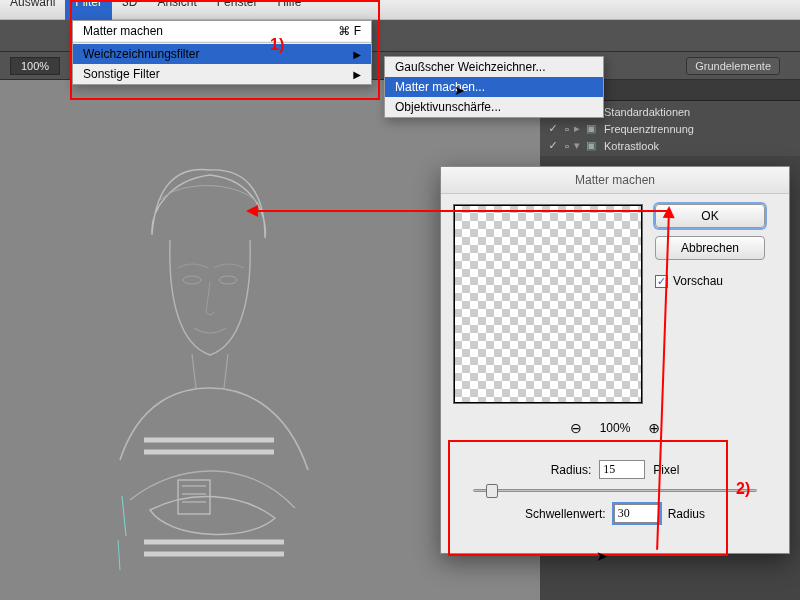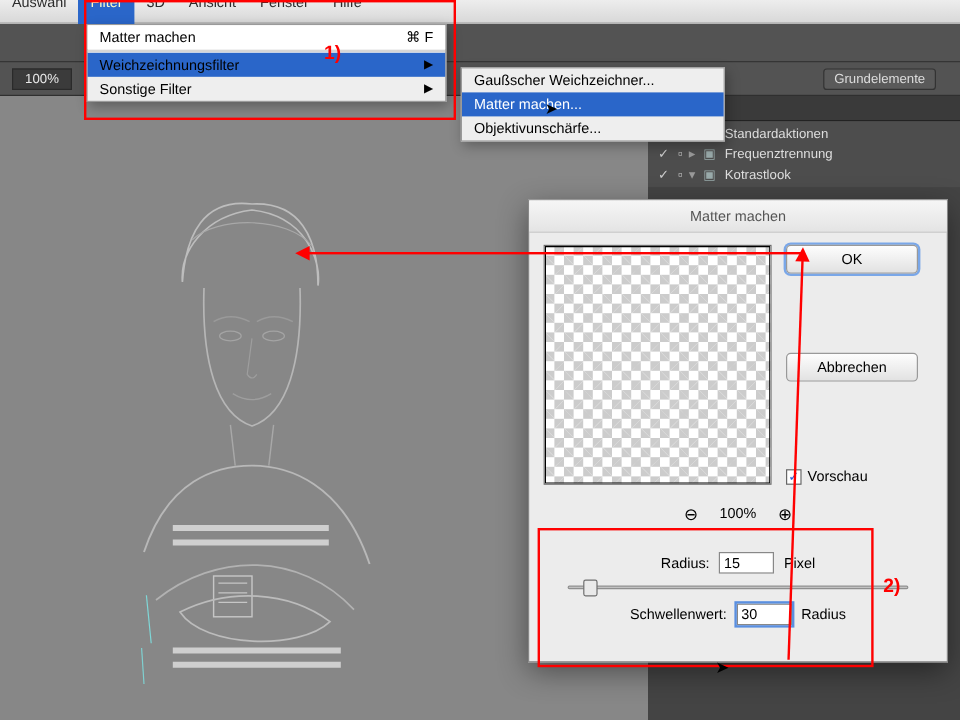--- a/index.html
+++ b/index.html
@@ -55,31 +55,31 @@
   .dialog { position:absolute; top:166px; left:440px; width:350px; background:#ececec; border:1px solid #888; box-shadow:0 8px 24px rgba(0,0,0,.45);}
   .dialog .titlebar { text-align:center; font-size:12px; color:#555; padding:6px 0; background:linear-gradient(#f6f6f6,#e4e4e4); border-bottom:1px solid #c9c9c9;}
   .dialog .body { padding:10px 12px 18px 12px; display:flex; gap:12px;}
   .preview { width:190px; height:200px; background-image:
       linear-gradient(45deg,#ccc 25%,transparent 25%),
       linear-gradient(-45deg,#ccc 25%,transparent 25%),
       linear-gradient(45deg,transparent 75%,#ccc 75%),
       linear-gradient(-45deg,transparent 75%,#ccc 75%);
     background-size:16px 16px; background-position:0 0,0 8px,8px -8px,-8px 0;
     background-color:#fff; border:1px solid #6b6b6b; box-shadow:inset 0 0 0 1px #000;}
-  .dlg-right { display:flex; flex-direction:column; gap:8px; flex:1;justify-content:space-between;}
+  .dlg-right { display:flex; flex-direction:column; gap:8px; flex:1;}
   .dlg-btn { background:linear-gradient(#fdfdfd,#e2e2e2); border:1px solid #999; border-radius:4px; font-size:12px; padding:4px 0; width:110px; text-align:center;}
   .dlg-btn.ok { box-shadow:0 0 0 2px #7aa7e8;}
   .chkrow { display:flex; align-items:center; gap:5px; font-size:12px; margin-top:6px;}
   .chkrow .box { width:13px; height:13px; border:1px solid #666; background:#fff; display:flex; align-items:center; justify-content:center; font-size:11px; color:#2962d9;}
   .zoomrow { display:flex; align-items:center; justify-content:center; gap:18px; font-size:12px; margin-top:-2px; padding-bottom:8px;}
   .zoomrow .mag { font-size:14px;}
 
   .params { padding:6px 12px 20px 12px;}
   .prow { display:flex; align-items:center; gap:8px; font-size:12px; margin:10px 0; justify-content:center;}
-  .prow input { width:46px; font-size:12px; padding:1px 3px; border:1px solid #888;}
+  .prow input { width:46px; font-size:12px; padding:1px 3px; border:1px solid #888;font-family:Liberation Serif, serif;}
   .prow input.hl { outline:2px solid #5a8fe0;}
   .slider { margin:4px 20px 12px 20px; height:3px; background:#c2c2c2; border:1px solid #8f8f8f; border-radius:2px; position:relative;}
   .slider .knob { position:absolute; top:-6px; left:12px; width:12px; height:14px; background:#e9e9e9; border:1px solid #6f6f6f; border-radius:2px;}
   .redbox2 { position:absolute; border:2px solid #f00; left:448px; top:440px; width:280px; height:116px; pointer-events:none;}
   .ann2 { position:absolute; top:480px; left:736px; color:#f00; font-size:16px; font-weight:bold;}
   .cursor2 { position:absolute; top:548px; left:596px; font-size:14px; color:#000;}
   .cursor1 { position:absolute; top:83px; left:454px; font-size:13px; color:#000;}
 </style>
 </head>
 <body>

